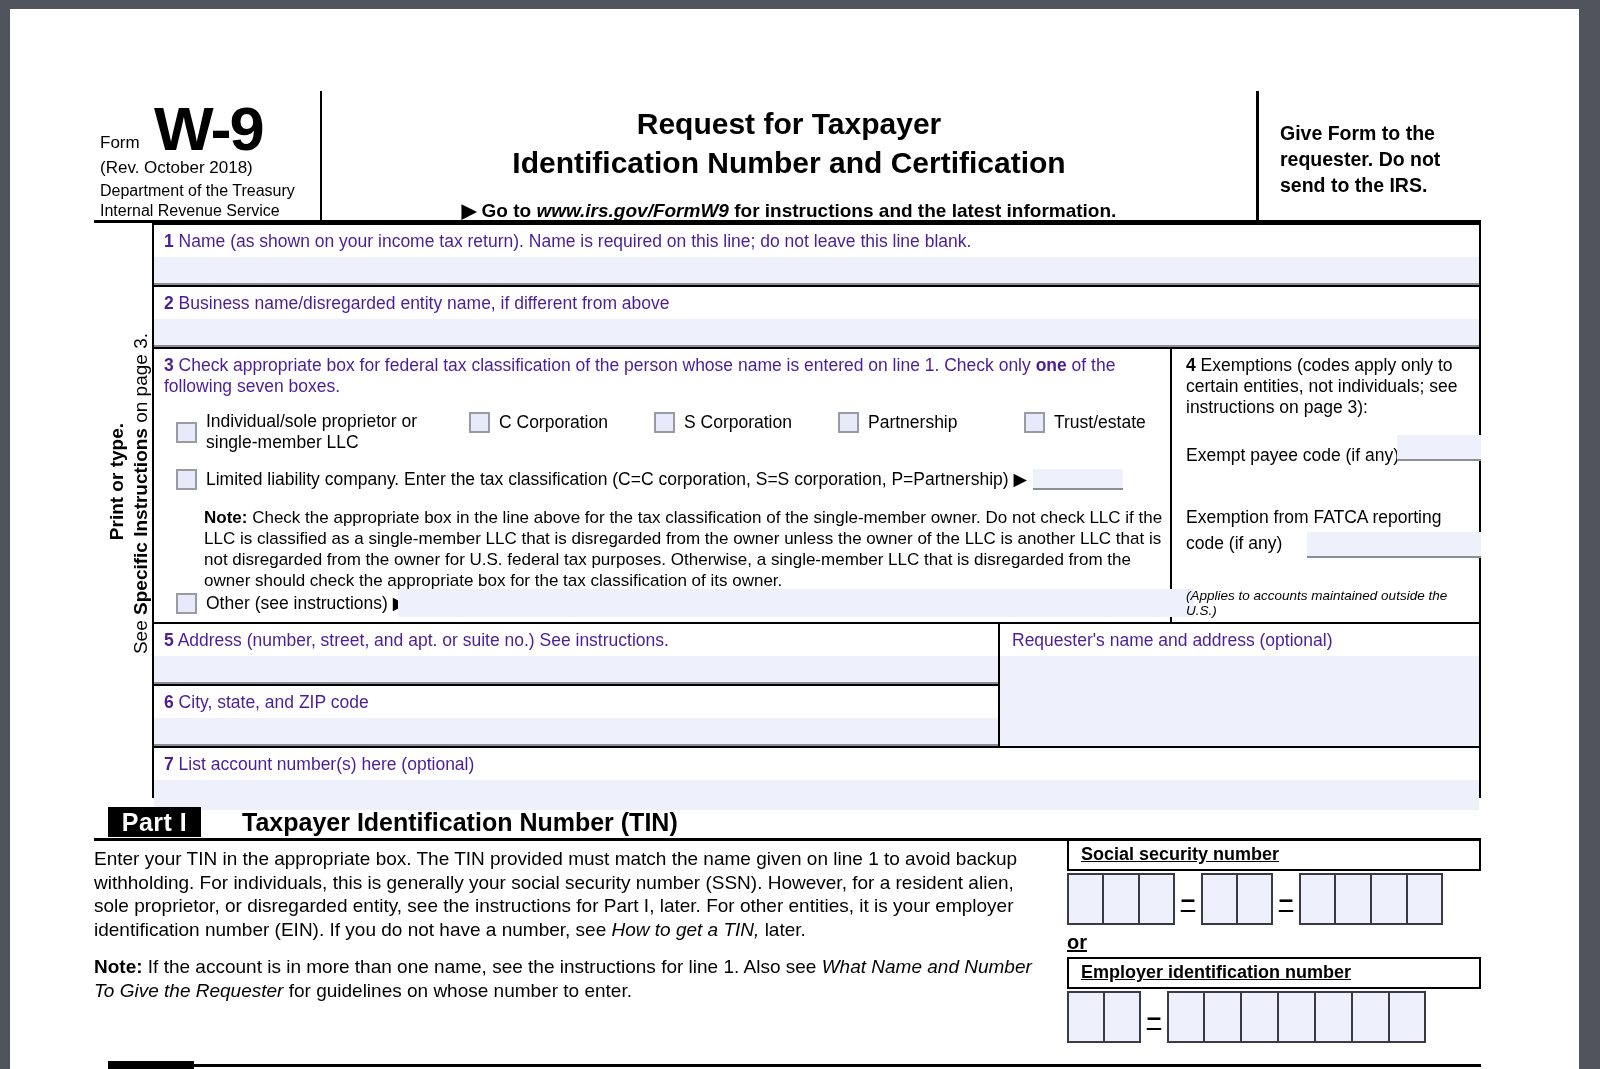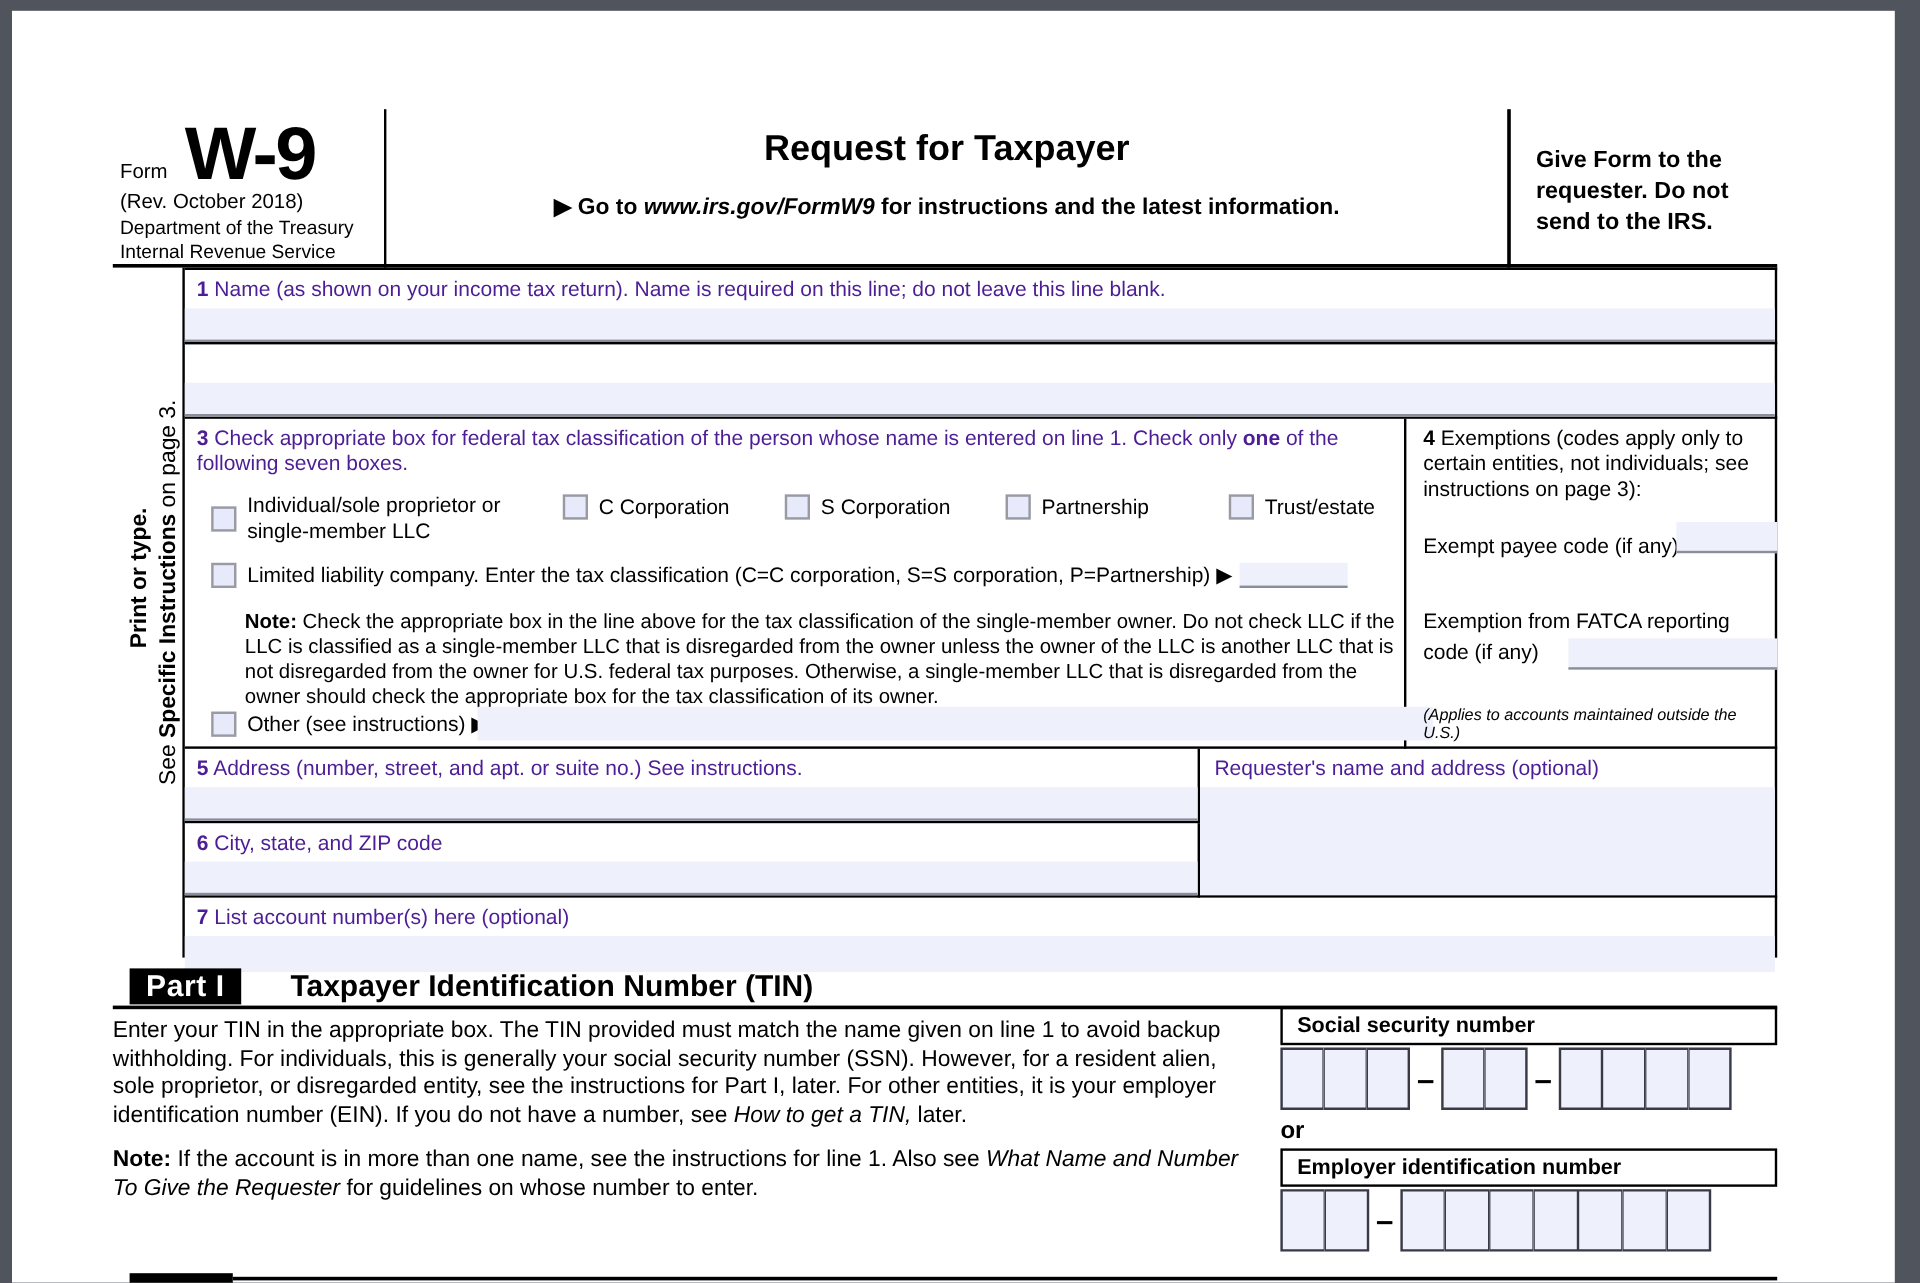--- a/index.html
+++ b/index.html
@@ -210,21 +210,21 @@
     font-family: "Liberation Sans Narrow","Liberation Sans",sans-serif;
     font-weight: bold; font-size: 25px; line-height: 30px;
   }
   .p1body {
     position: absolute; left: 84px; top: 838px; width: 965px;
     font-size: 19px; line-height: 23.5px;
   }
   .p1body p { margin: 0 16px 14px 0; }
 
   
-  .tinwrap { position: absolute; left: 1057px; top: 830px; width: 414px; }
+  .tinwrap { position: absolute; left: 1057px; top: 830px; width: 414px; text-decoration: underline; }
   .tinlabel {
     border: 2px solid #000; box-sizing: border-box;
     font-size: 18px; font-weight: bold; padding: 3px 0 4px 12px;
   }
   .cells { display: flex; margin-top: 2px; }
   .cell {
     width: 36px; height: 52px; background: #eef0fb;
     border: 2px solid #3a3a46; border-right-width: 1px; border-left-width: 1px;
     box-sizing: border-box;
   }
@@ -259,20 +259,21 @@
       <div class="form-rev">(Rev. October 2018)</div>
       <div class="form-dept">
         <span>Department of the Treasury</span><br>
         <span>Internal Revenue Service</span>
       </div>
     </div>
 
     <div class="hdr-center">
       <div class="ttl">
         <div>Request for Taxpayer</div>
+        <div>Identification Number and Certification</div>
       </div>
       <div class="goto">
         <span>▶ Go to </span><i>www.irs.gov/FormW9</i><span> for instructions and the latest information.</span>
       </div>
     </div>
 
     <div class="hdr-right">
       <div>Give Form to the</div>
       <div>requester. Do not</div>
       <div>send to the IRS.</div>
@@ -288,20 +289,24 @@
 
     <div class="row l1">
       <div class="cap lbl">
         <span class="num">1</span>
         <span>Name (as shown on your income tax return). Name is required on this line; do not leave this line blank.</span>
       </div>
       <div class="fld"></div>
     </div>
 
     <div class="row l2">
+      <div class="cap lbl">
+        <span class="num">2</span>
+        <span>Business name/disregarded entity name, if different from above</span>
+      </div>
       <div class="fld"></div>
     </div>
 
     <div class="row l34">
 
       <div class="l3">
         <div class="cap lbl">
           <span class="num">3</span>
           <span>Check appropriate box for federal tax classification of the person whose name is entered on line 1. Check only </span><b>one</b><span> of the following seven boxes.</span>
         </div>

